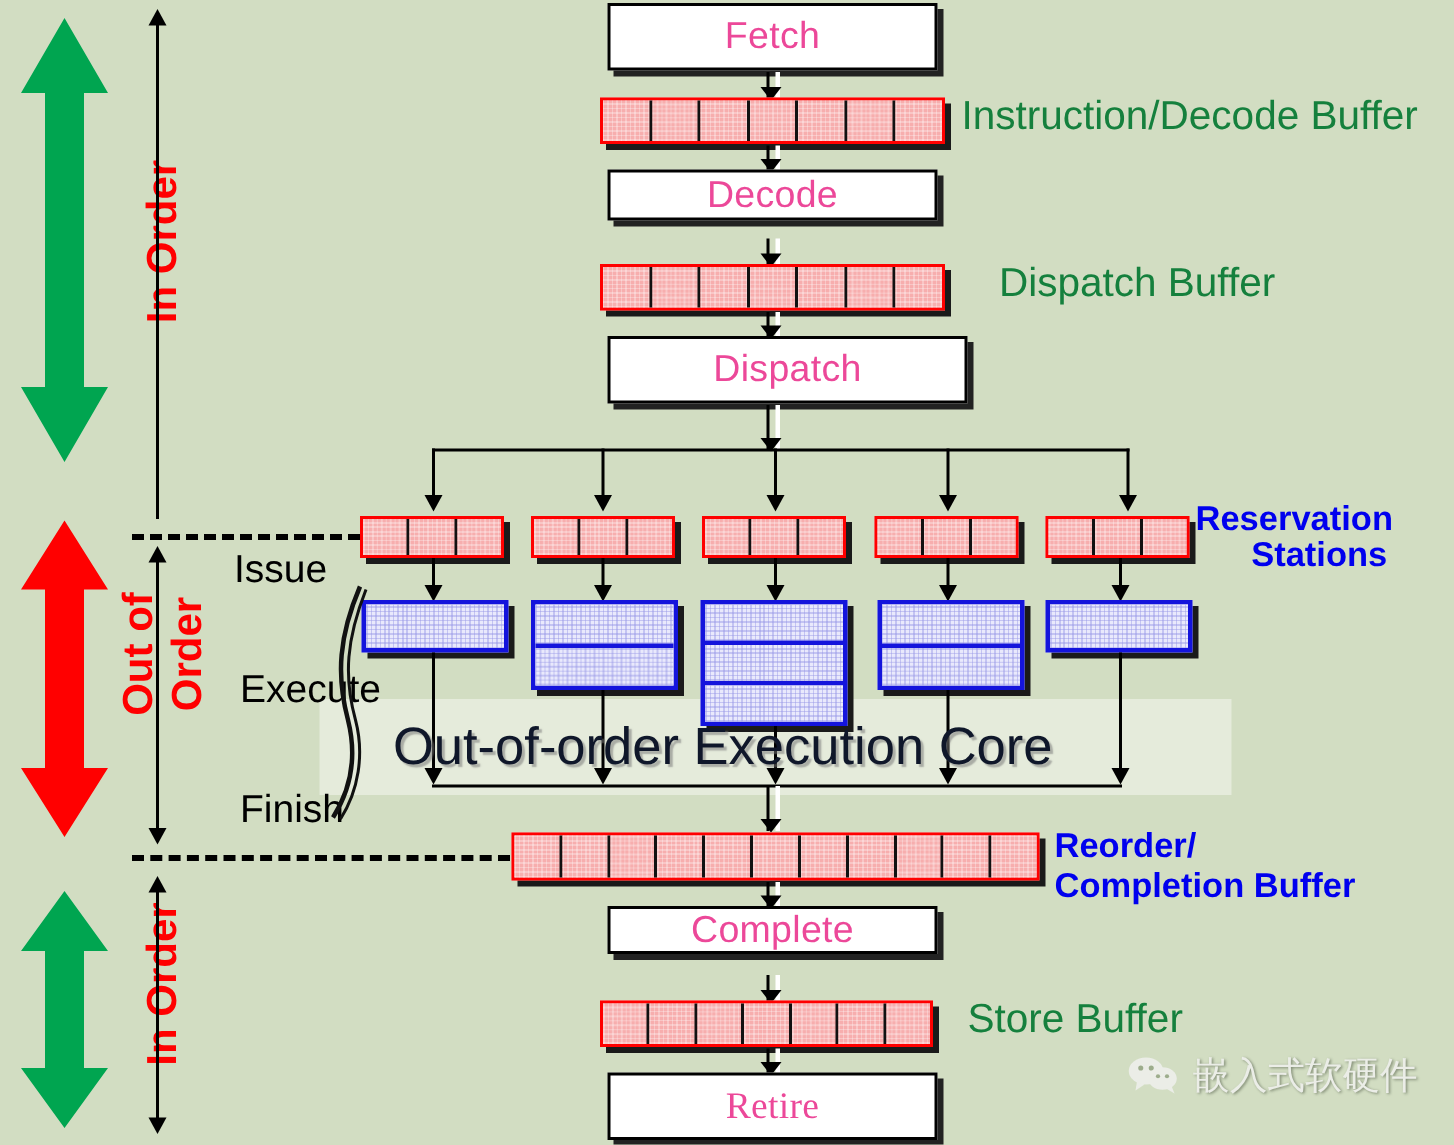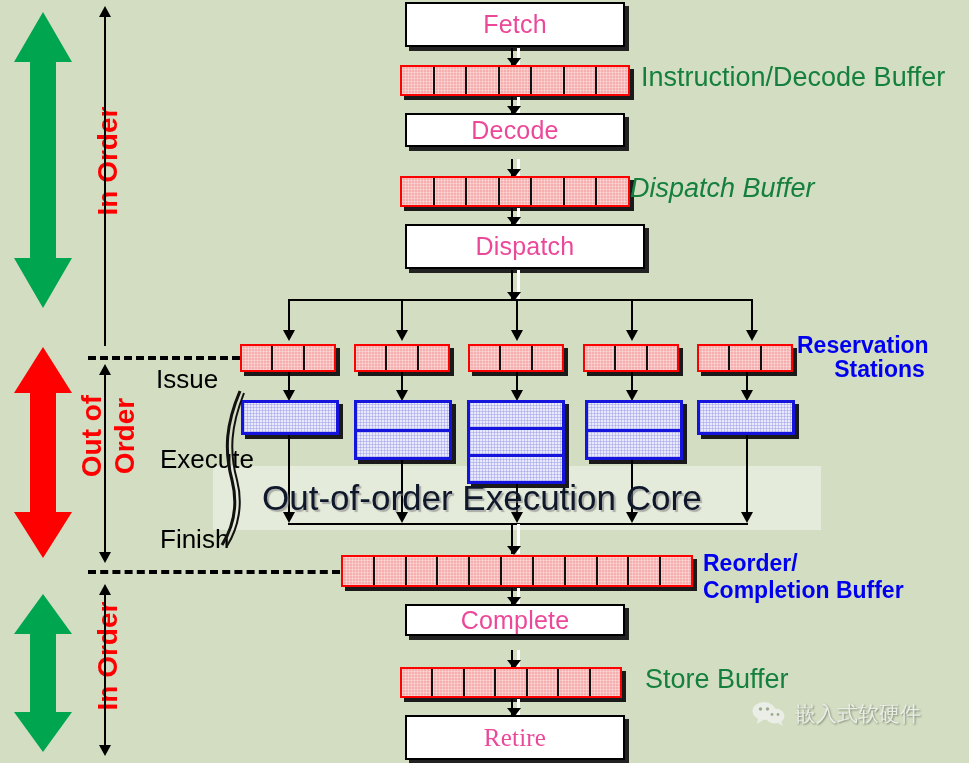--- a/index.html
+++ b/index.html
@@ -102,21 +102,21 @@
 
   
   .bigarrow{width:100%;height:100%;display:block;}
 
   
   .brace{pointer-events:none;}
 
   
   .wm{display:flex;align-items:center;gap:9px;opacity:.78;}
   .wm-text{
-    font-size:21px;color:#f2f2f2;
+    font-size:25px;color:#f2f2f2;
     text-shadow:1px 1px 2px rgba(80,90,70,.85);
     white-space:nowrap;
   }
 </style>
 </head>
 <body>
 
 <div id="stage">
 
   <div class="abs core-band" style="left:213px;top:466px;width:608px;height:64px;"></div>
@@ -192,21 +192,21 @@
 
   <div class="abs buffer" id="buf-disp" style="left:400px;top:176px;width:230px;height:31px;">
       <div class="cell"></div>
       <div class="cell"></div>
       <div class="cell"></div>
       <div class="cell"></div>
       <div class="cell"></div>
       <div class="cell"></div>
       <div class="cell"></div>
     </div>
-  <div class="abs lbl-black" style="left:630px;top:173px;font-style:italic;">Dispatch Buffer</div>
+  <div class="abs lbl-black" style="left:666px;top:173px;">Dispatch Buffer</div>
 
   <div class="abs pipe" style="left:511px;top:208px;height:17px;">
     <i class="a"></i>
       <i class="b"></i>
       <u></u>
   </div>
 
   <div class="abs stage-box" style="left:405px;top:224px;width:240px;height:45px;text-align:center;">Dispatch</div>
 
   <div class="abs pipe" style="left:511px;top:270px;height:30px;">

